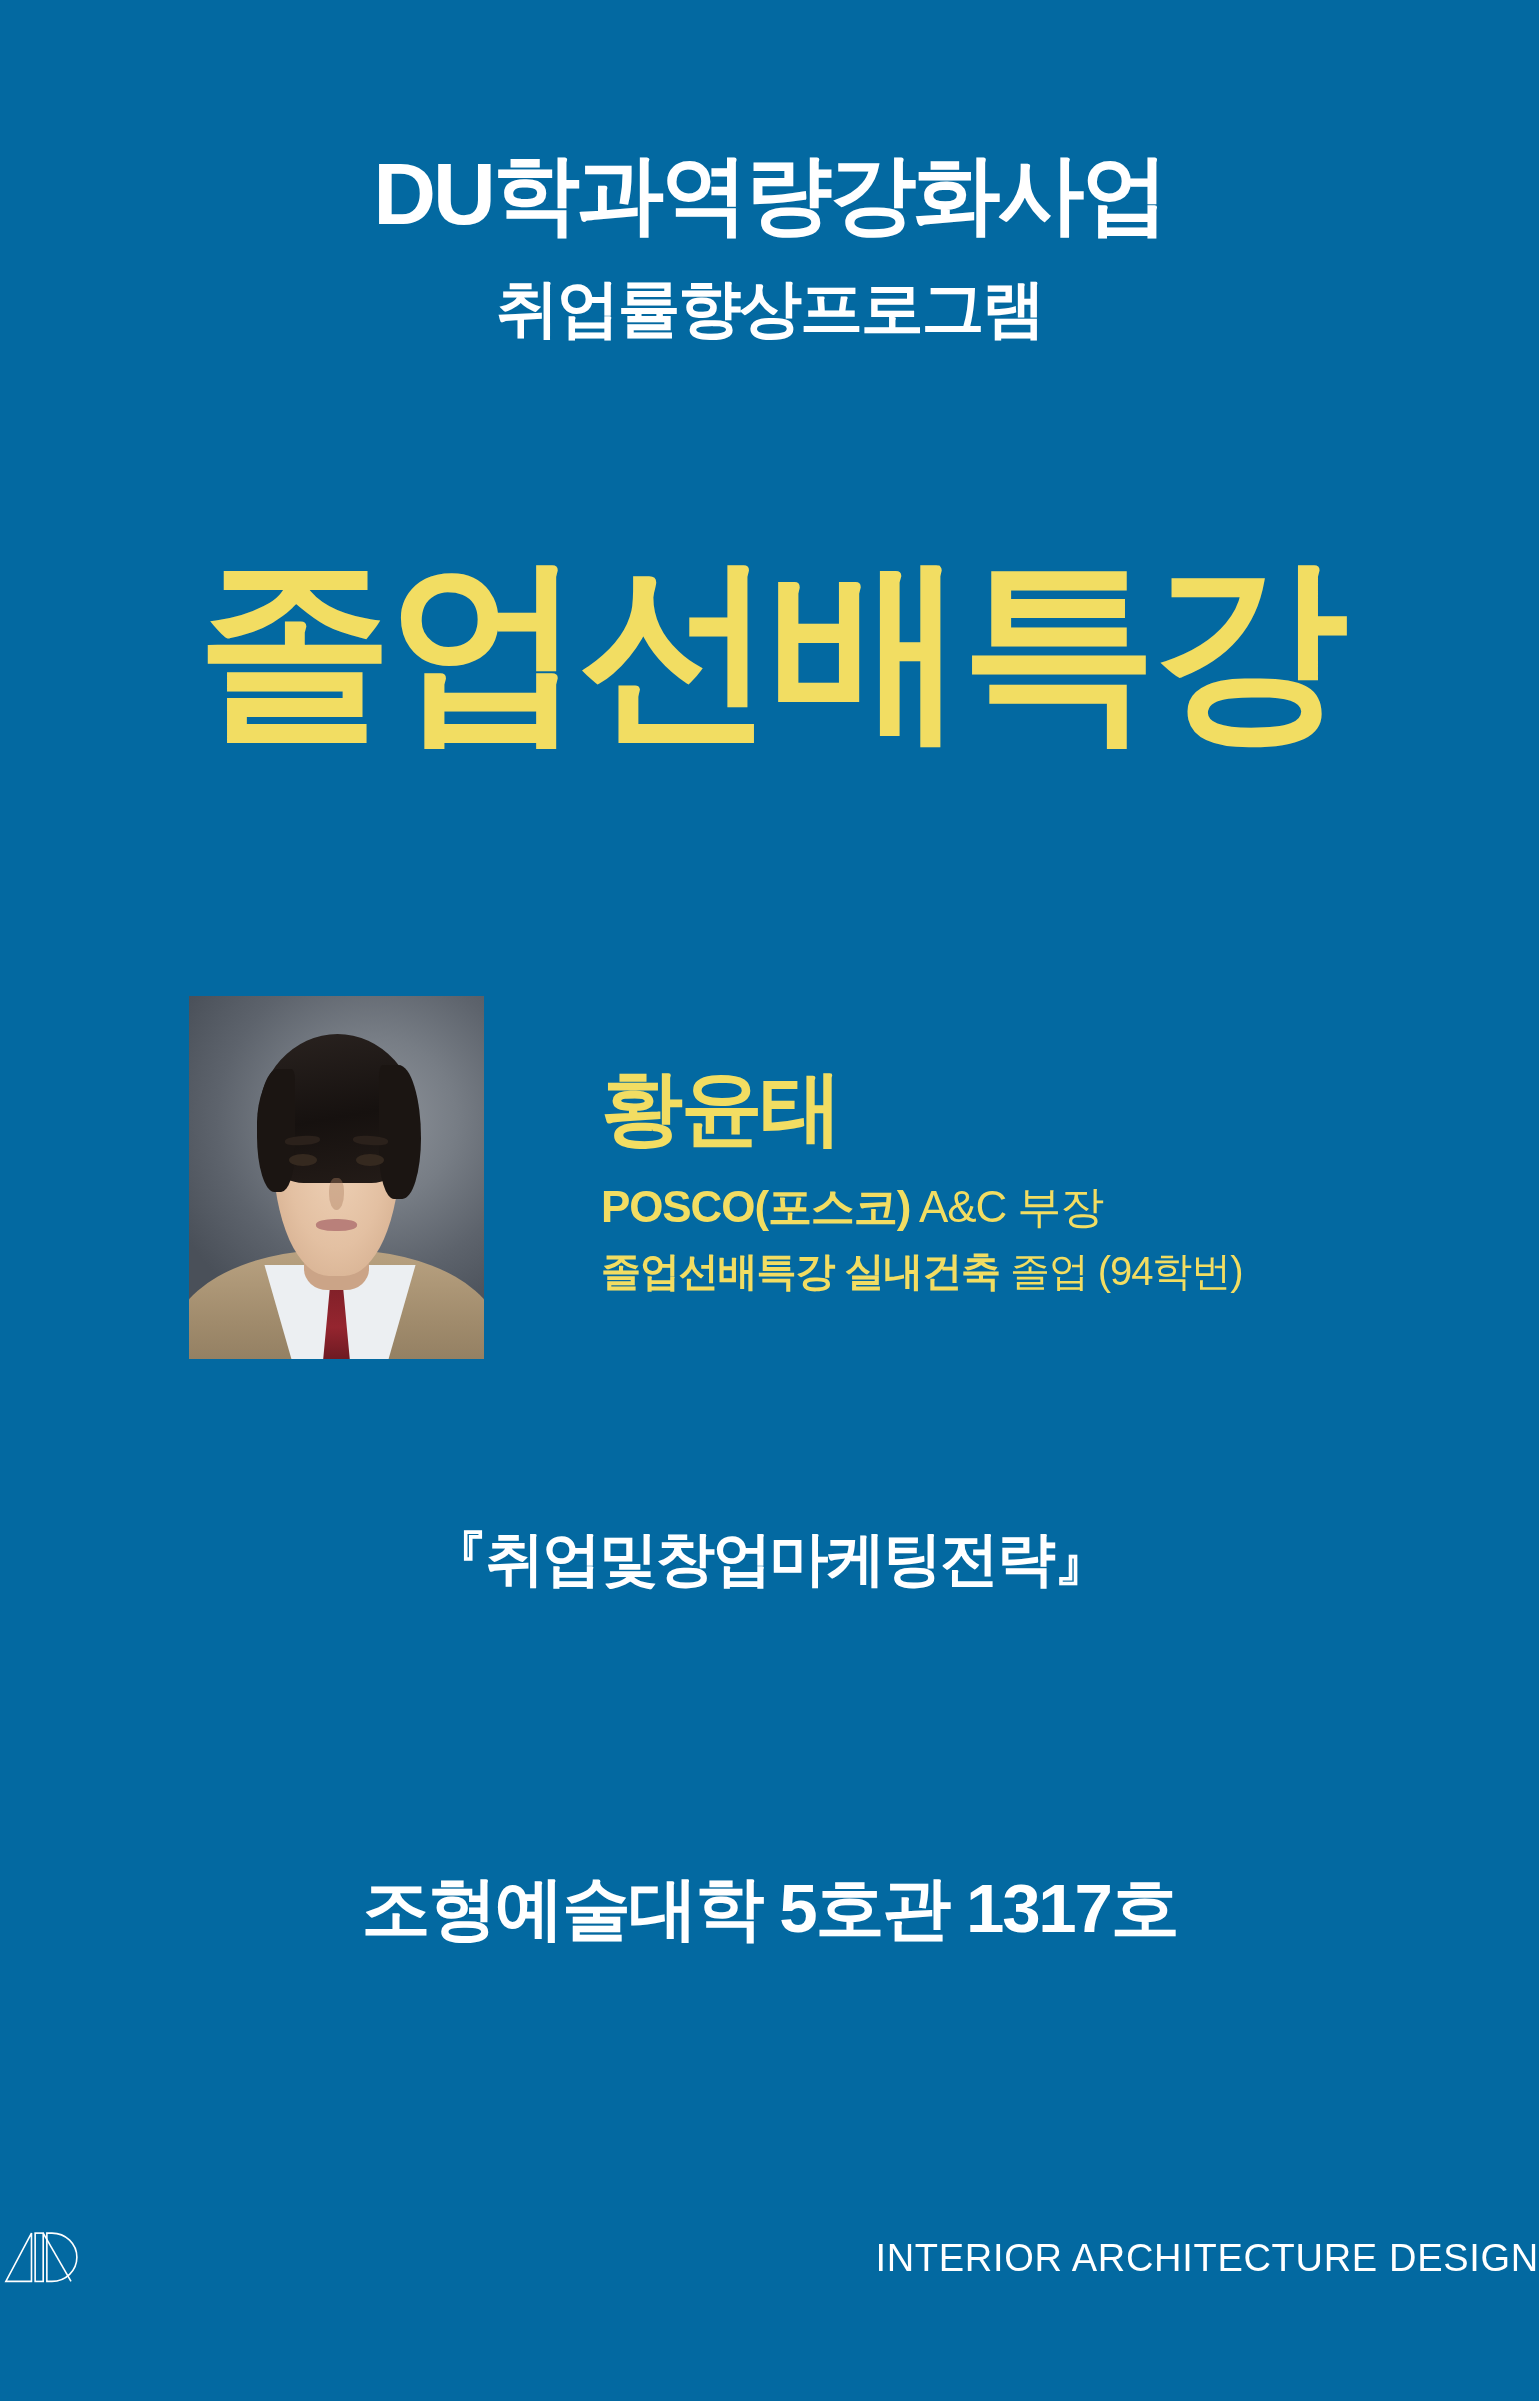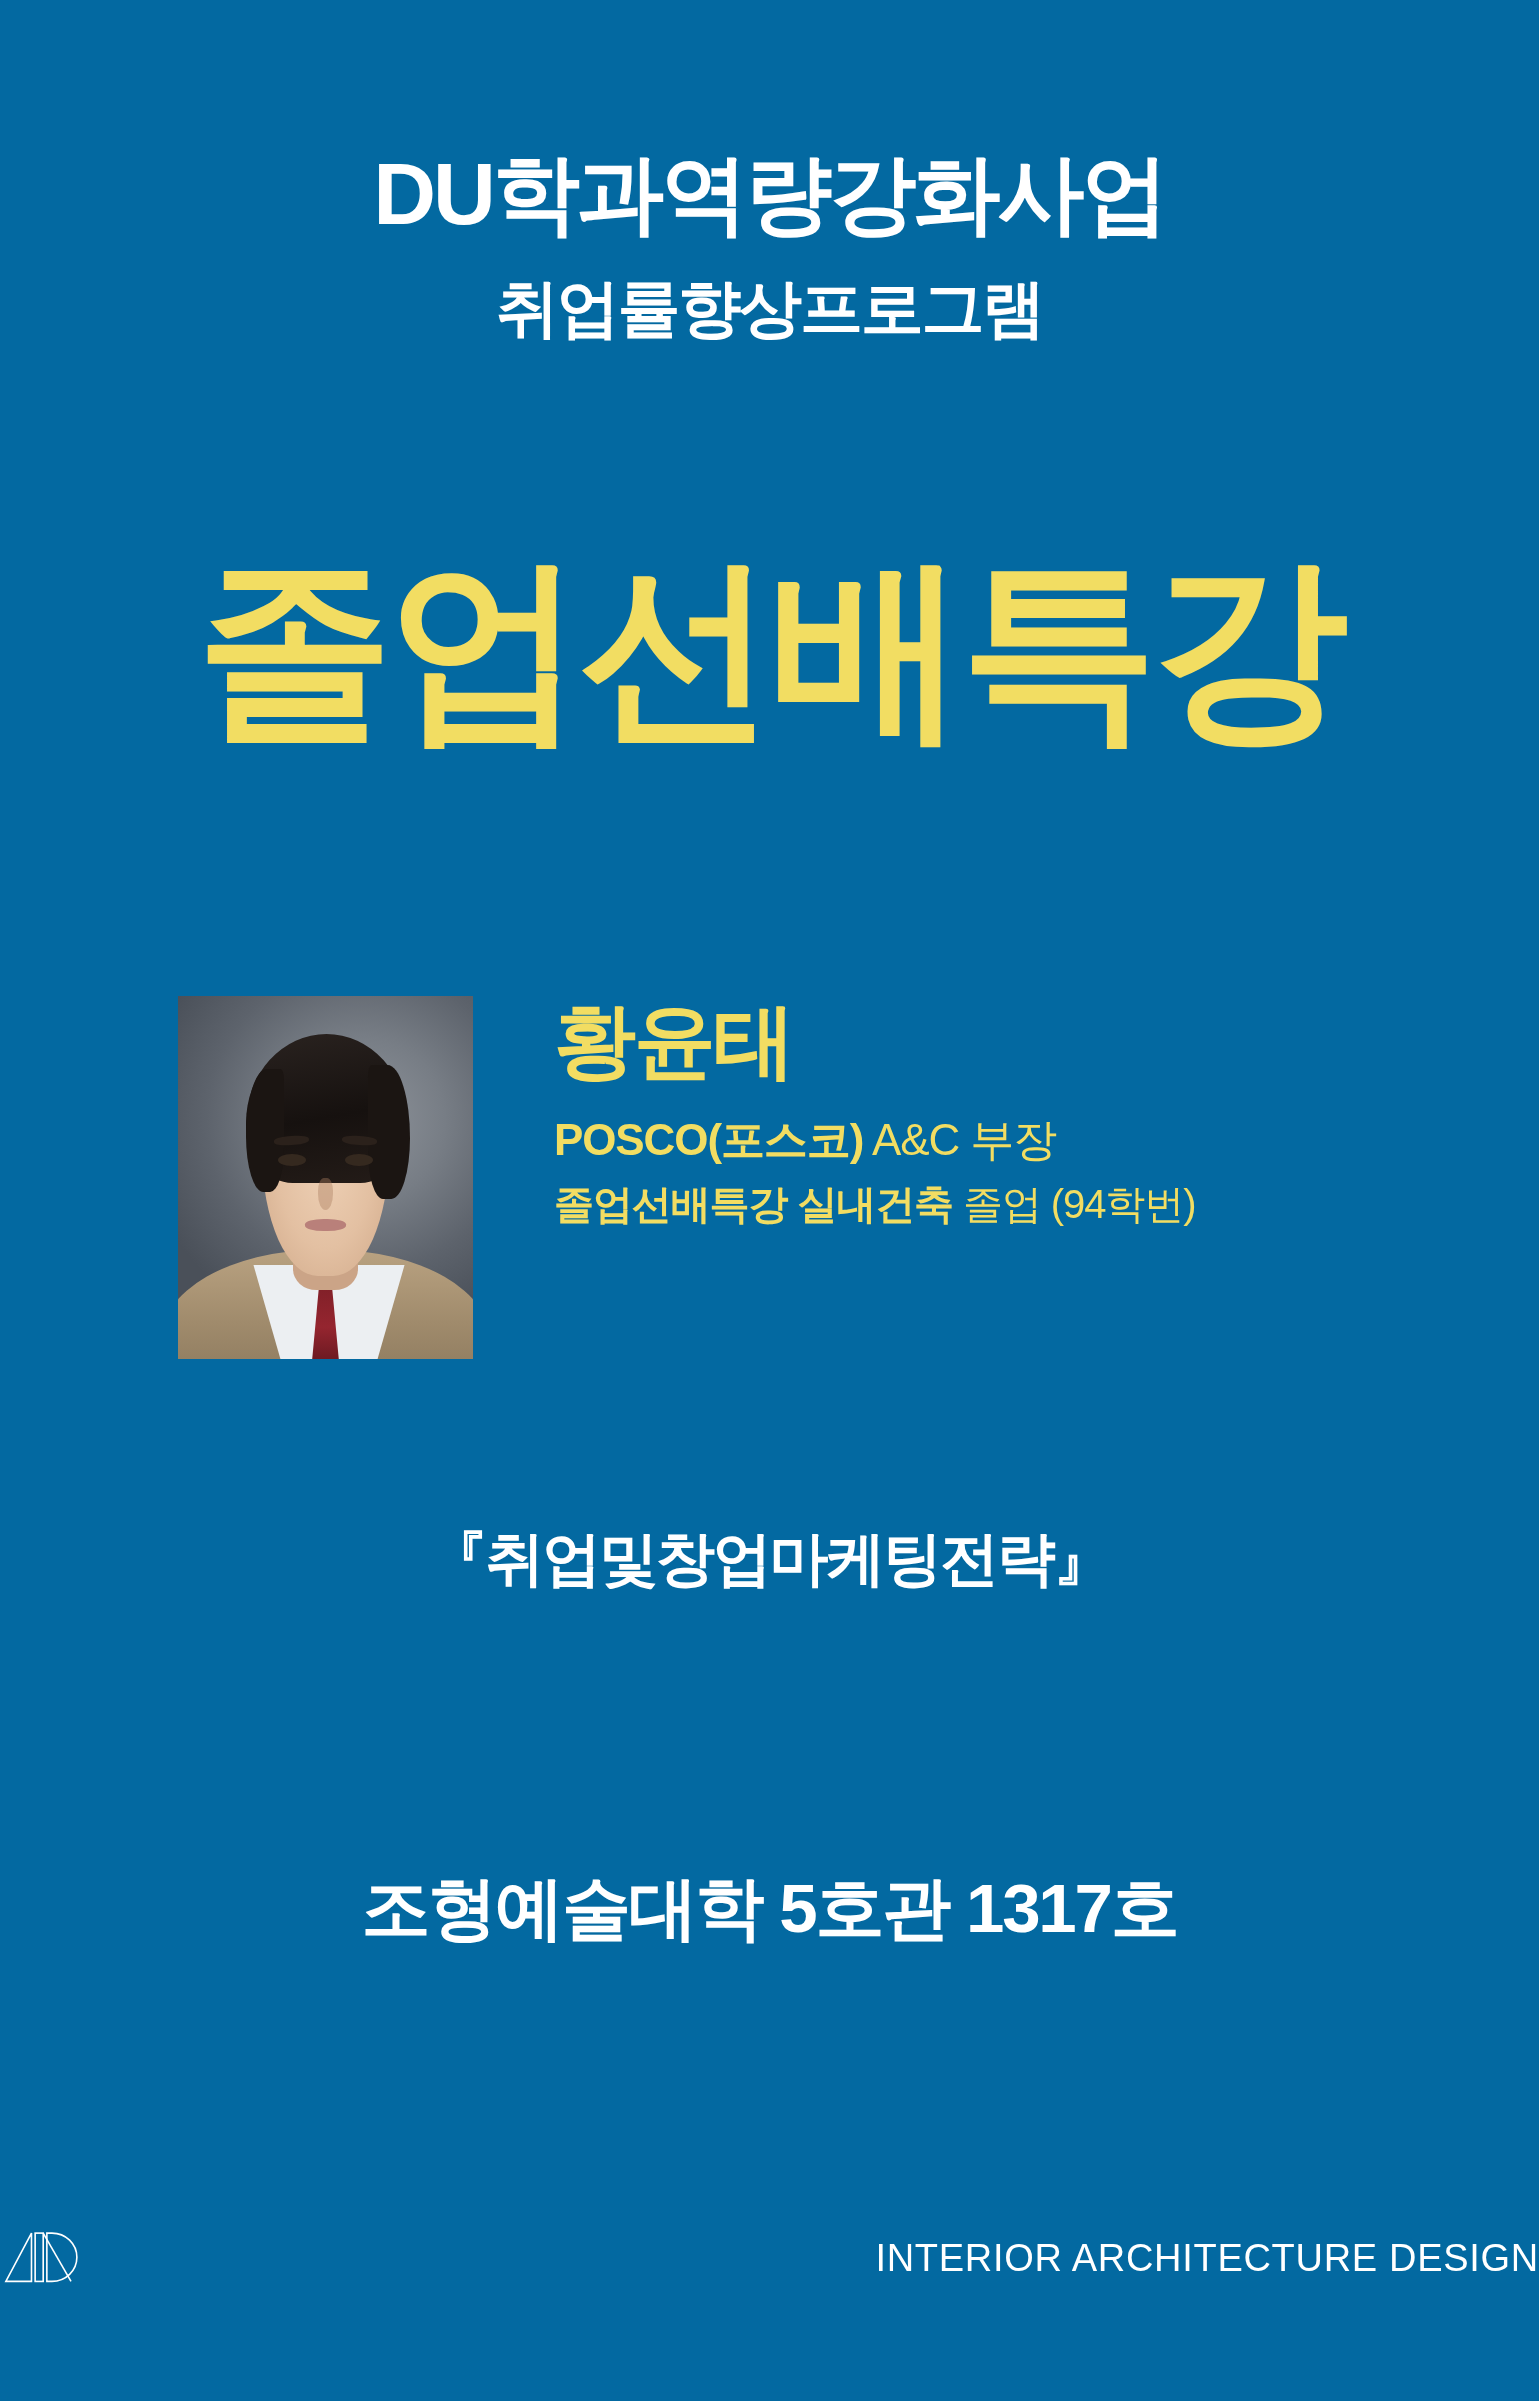--- a/index.html
+++ b/index.html
@@ -59,24 +59,25 @@
     font-weight: 800;
     letter-spacing: -5.9px;
     line-height: 1.06;
     white-space: nowrap;
   }
 
   
   .speaker-block {
     position: absolute;
     top: 996px;
-    left: 178px;
+    left: 189px;
     width: 1218px;
     display: flex;
-    align-items: flex-start;
+    align-items: center;
+    gap: 36px;
   }
 
   .portrait {
     position: relative;
     width: 295px;
     height: 363px;
     flex: 0 0 auto;
     overflow: hidden;
     background: #6a6f77;
   }

